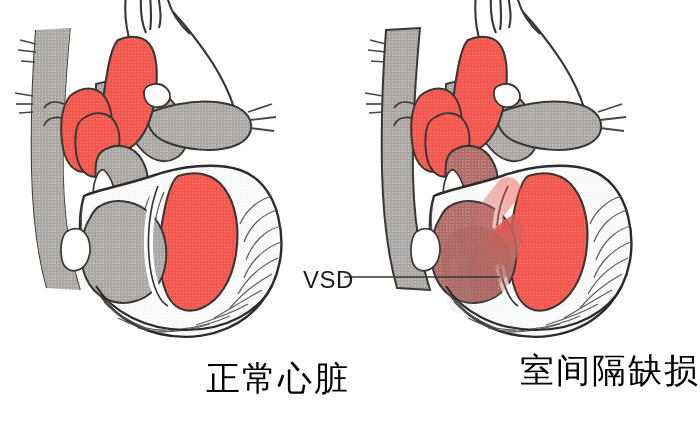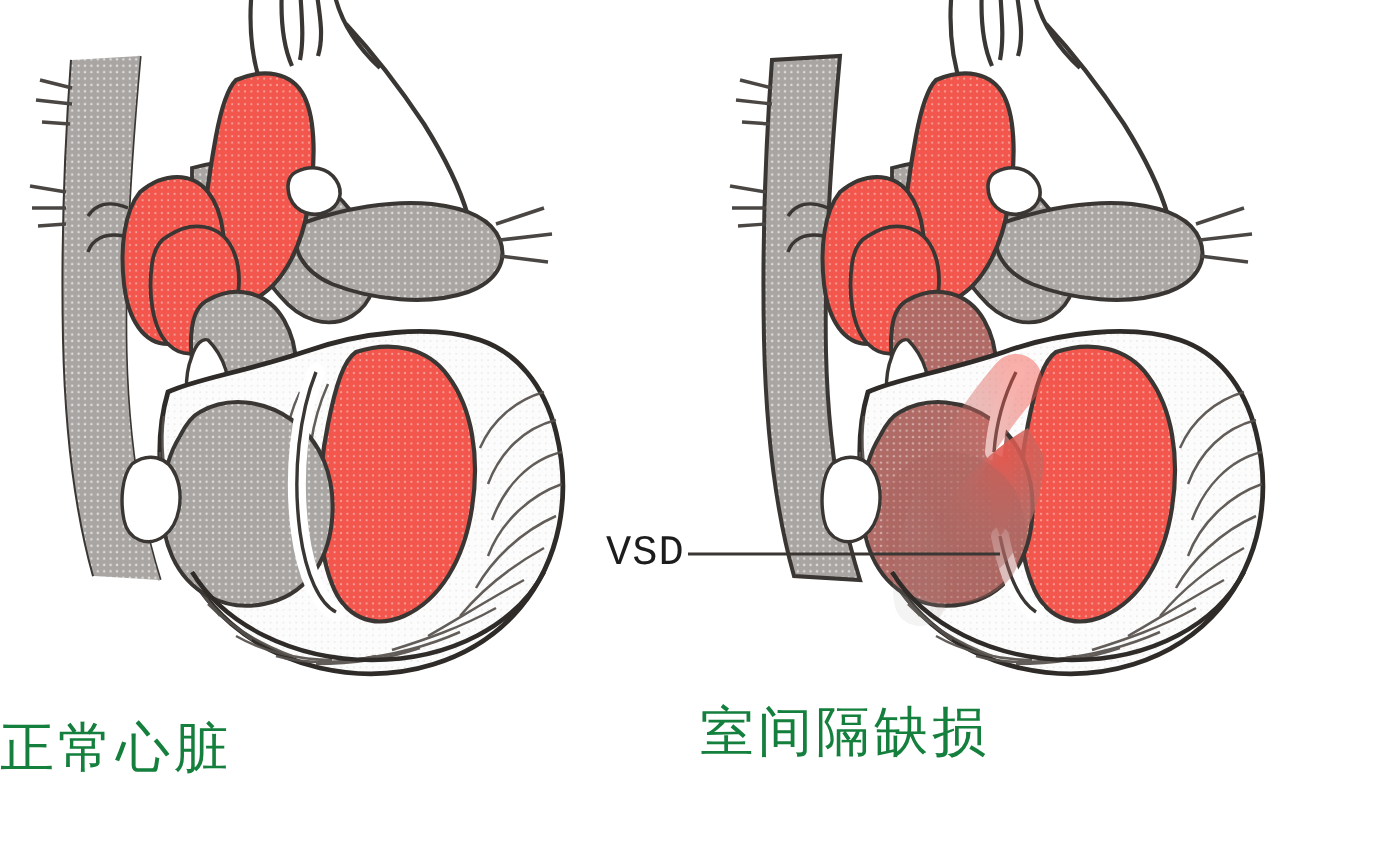--- a/index.html
+++ b/index.html
@@ -8,36 +8,36 @@
     background:#ffffff;
     font-family:"Liberation Sans", sans-serif;
     overflow:hidden;
     position:relative;
   }
   #figure{
     position:absolute;left:0;top:0;width:700px;height:432px;
   }
   .cap{
     position:absolute;
-    text-align:left;
-    color:#15803d;
-    font-size:27px;
+    text-align:right;
+    color:#000000;
+    font-size:34px;
     letter-spacing:2px;
     font-family:"DejaVu Sans","Liberation Sans",sans-serif;
     white-space:nowrap;
   }
   #cap-left{left:0;top:356px;width:350px;}
   #cap-right{left:350px;top:348px;width:350px;}
   #vsd-label{
     position:absolute;
     left:303px;top:266px;
-    font-size:21px;
+    font-size:24px;
     color:#1c1c1c;
     letter-spacing:0.5px;
-    font-family:Liberation Mono, monospace;
+    font-family:Liberation Sans, sans-serif;
   }
 </style>
 </head>
 <body>
 
 <svg id="figure" viewBox="0 0 700 432" width="700" height="432" xmlns="http://www.w3.org/2000/svg">
   <defs>
 
     <pattern id="dotsRed" width="3.2" height="3.2" patternUnits="userSpaceOnUse">
       <rect width="3.2" height="3.2" fill="#f2564c"></rect>

